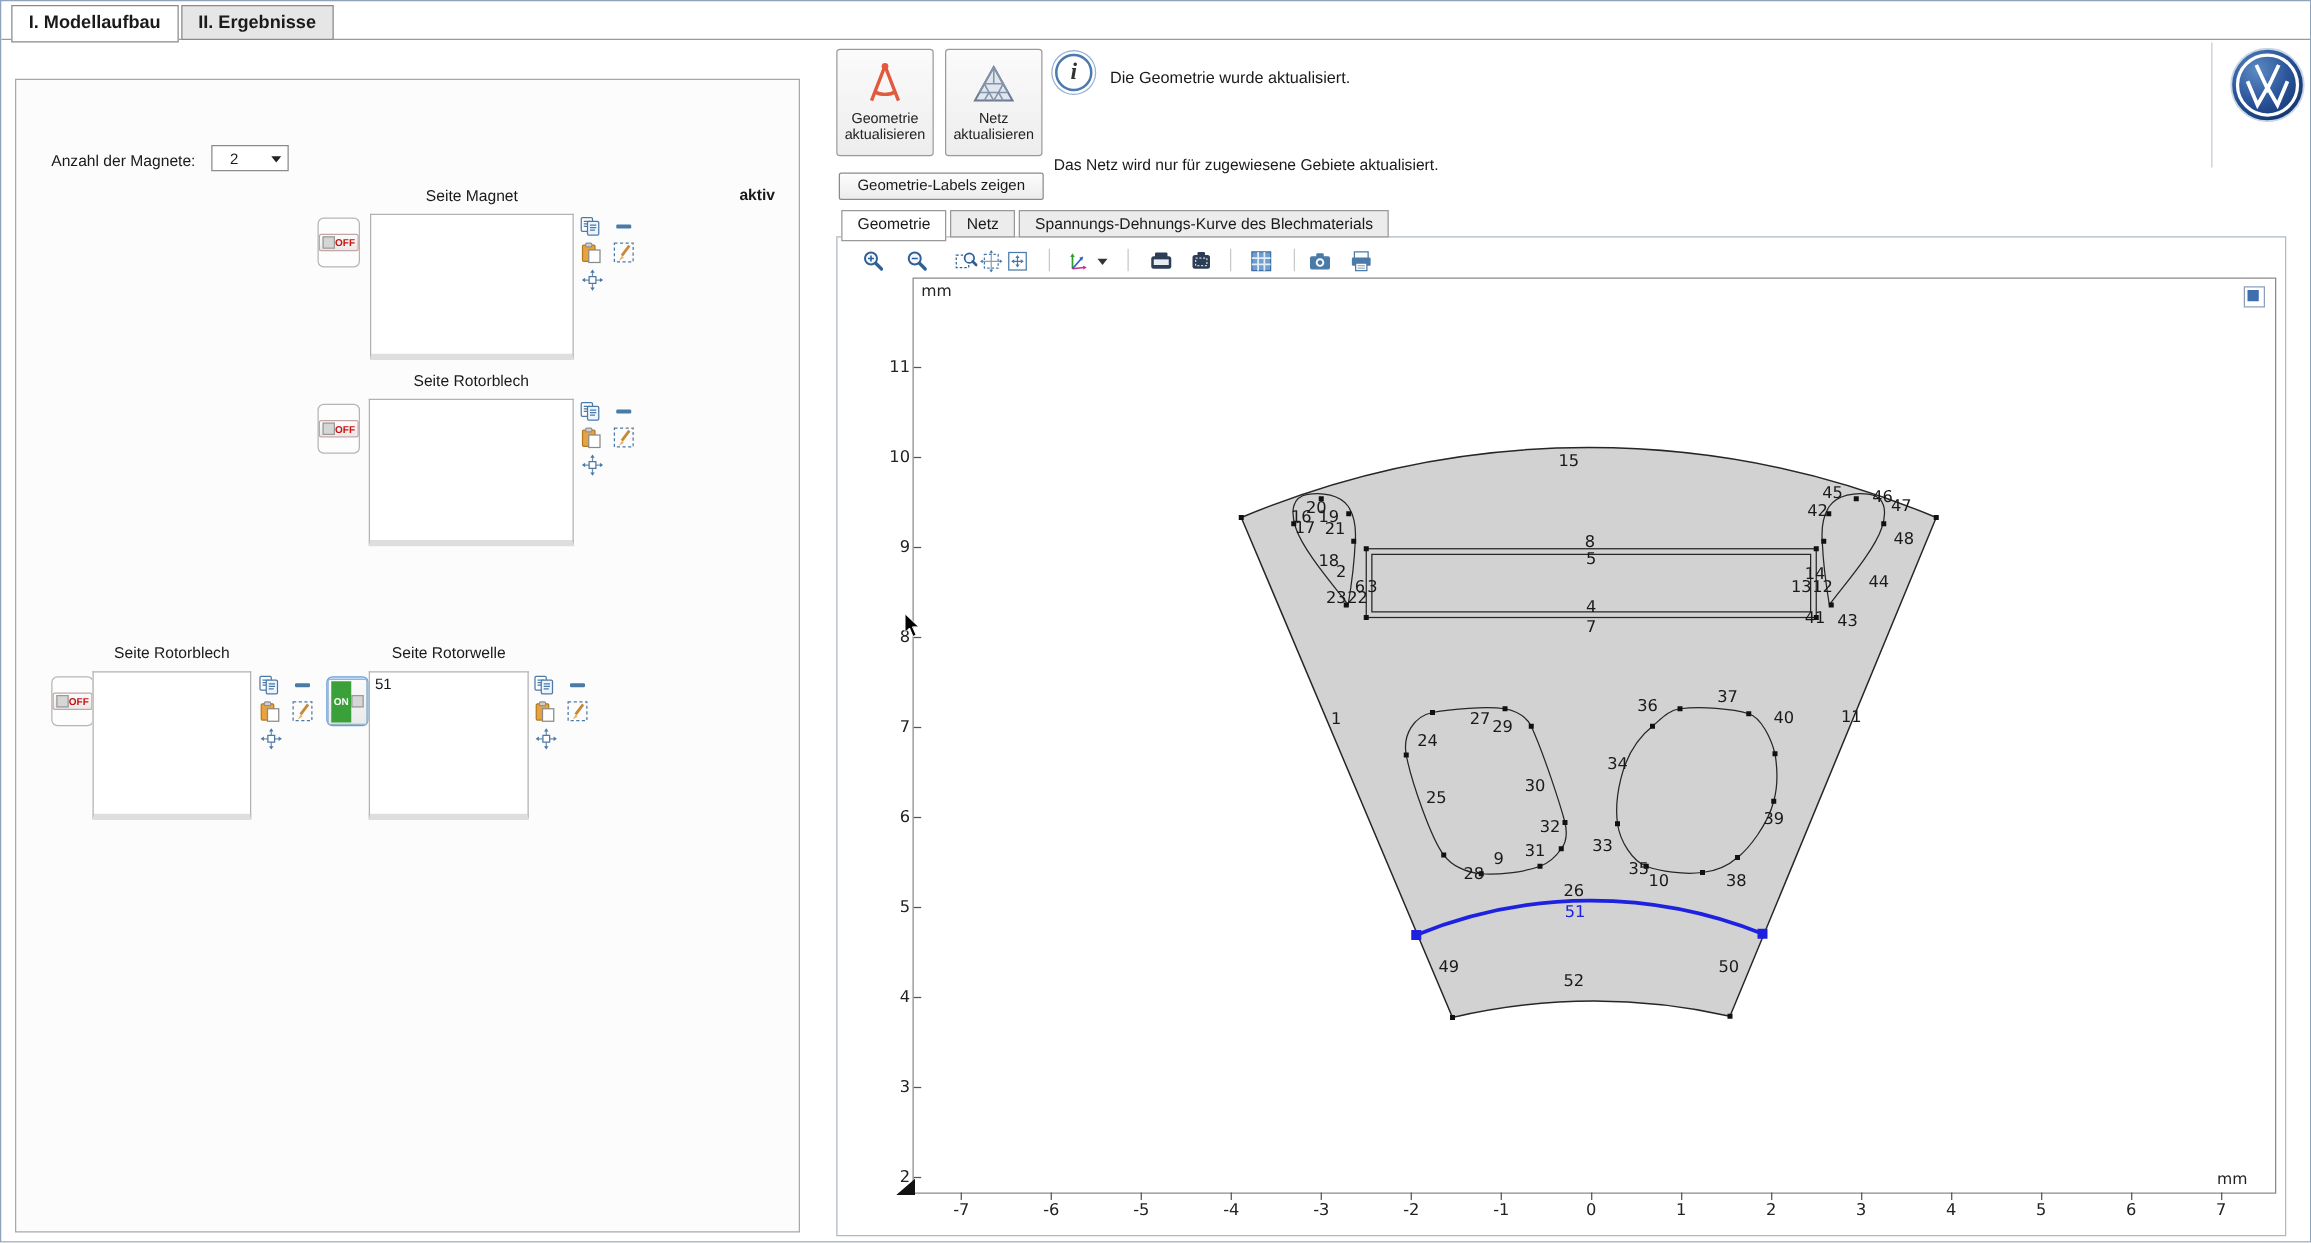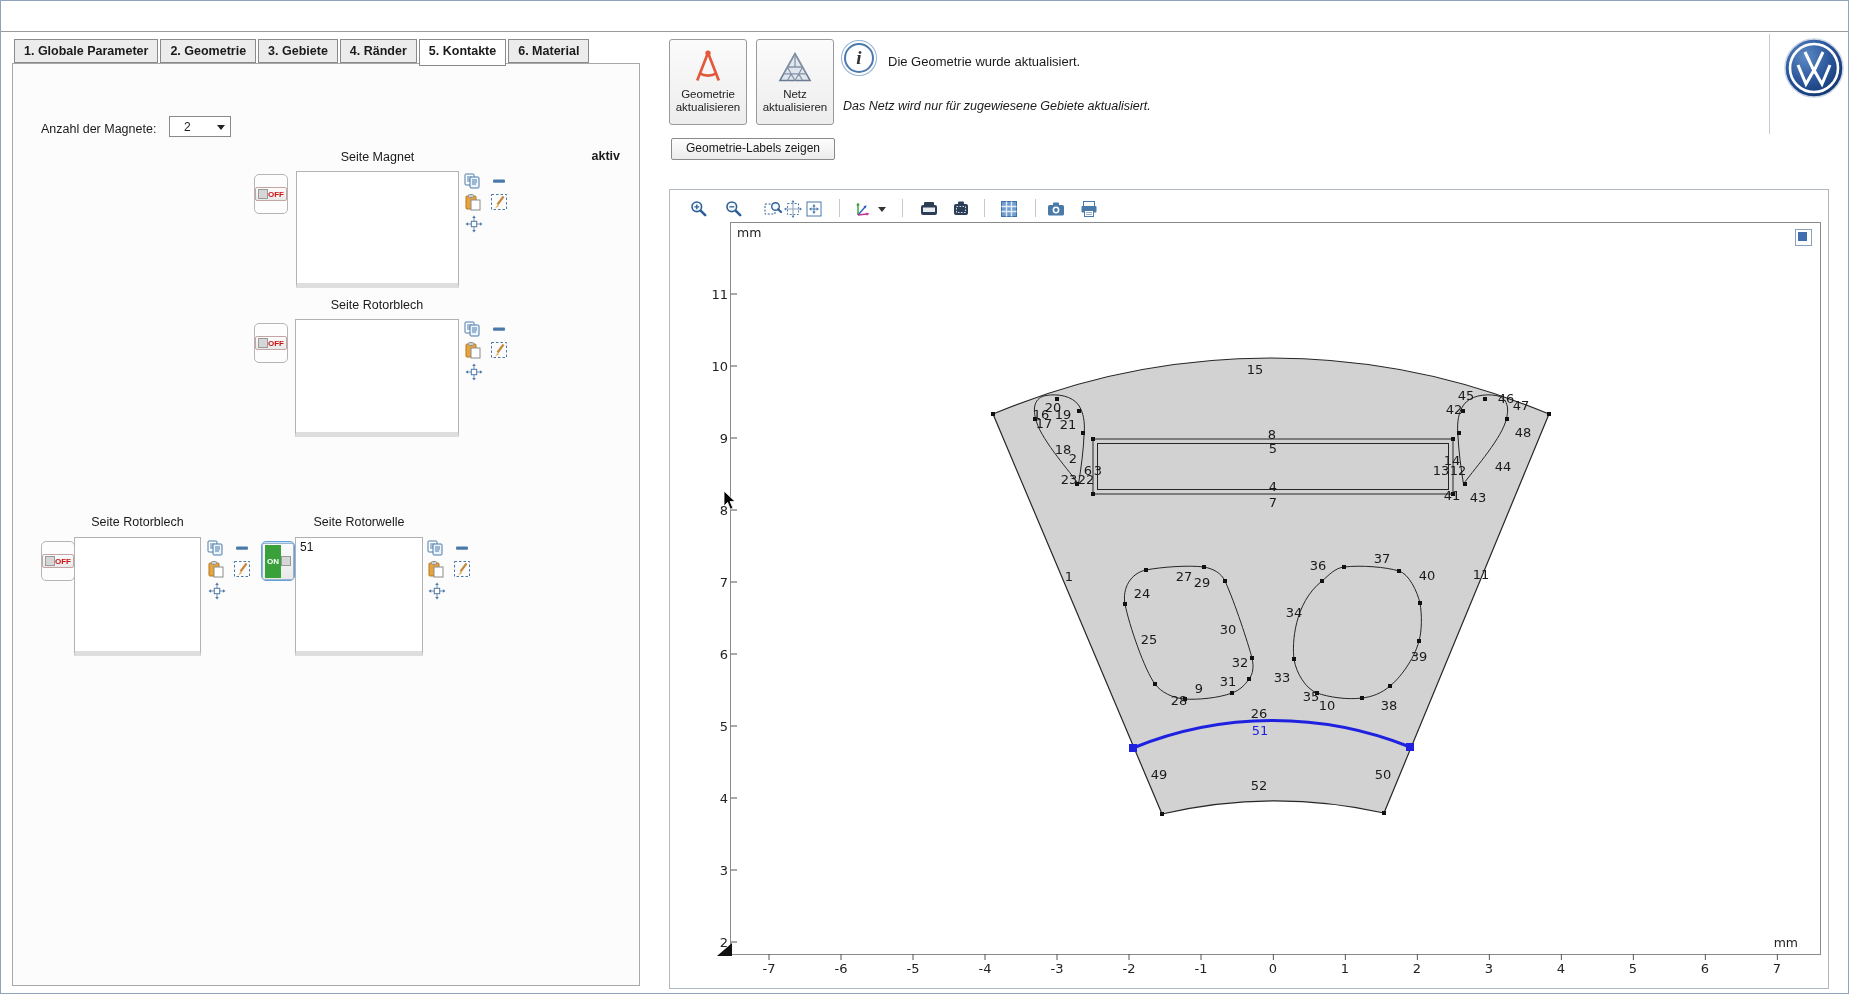--- a/index.html
+++ b/index.html
@@ -178,30 +178,26 @@
       <polygon points="12,3.5 2.5,20.5 21.5,20.5" fill="#dfe6ee" stroke="#6a7a92"></polygon>
       <path d="M12 3.5 L7.2 12 M12 3.5 L16.8 12 M7.2 12 H16.8 M4.8 16.4 H19.2 M7.2 12 L4.8 16.4 M7.2 12 L9.6 16.4 M12 3.5 L12 12 M16.8 12 L19.2 16.4 M16.8 12 L14.4 16.4 M9.6 16.4 L7.2 20.5 M14.4 16.4 L16.8 20.5 M9.6 16.4 L12 20.5 M14.4 16.4 L12 20.5" stroke="#8593a8" stroke-width="0.8" fill="none"></path>
     </symbol>
   </defs>
 </svg>
 
 <div id="app">
 
   <div class="stripline"></div>
 
-
-  <div class="subtabs">
-
-  <div class="stab">1. Globale Parameter</div>
-      <div class="stab">2. Geometrie</div>
-      <div class="stab">3. Gebiete</div>
-      <div class="stab">4. Ränder</div>
-      <div class="stab">5. Kontakte</div>
-      <div class="stab">6. Material</div>
+  <div class="maintabs">
+
+  <div class="mtab">I. Modellaufbau</div>
+      <div class="mtab">II. Ergebnisse</div>
     </div>
+
 
   <div class="lpanel"></div>
 
 
   <div class="abs flabel" style="left:40px;top:121px;">Anzahl der Magnete:</div>
   <div class="combo" style="left:168px;top:115px;">
     <span>2</span>
     <span class="caret"></span>
   </div>
 
@@ -322,40 +318,46 @@
     <div class="blabel">Geometrie aktualisieren</div>
   </div>
   <div class="bigbtn" style="left:755px;top:38px;">
     <div class="bicon"><svg width="38" height="38">
           <use href="#i-mesh"></use>
         </svg></div>
     <div class="blabel">Netz aktualisieren</div>
   </div>
   <div class="infocirc" style="left:843px;top:42px;"><span>i</span></div>
   <div class="msg" style="left:887px;top:53px;">Die Geometrie wurde aktualisiert.</div>
-  <div class="note" style="left:842px;top:98px;font-style:italic;">Das Netz wird nur für zugewiesene Gebiete aktualisiert.</div>
+  <div class="note" style="left:842px;top:124px;">Das Netz wird nur für zugewiesene Gebiete aktualisiert.</div>
   <div class="smallbtn" style="left:670px;top:137px;width:162px;">Geometrie-Labels zeigen</div>
   <div class="vline" style="left:1768px;top:33px;height:100px;"></div>
 
   <div class="abs" style="left:1783px;top:37px;">
     <svg width="60" height="60" viewBox="0 0 60 60">
       <defs>
         <radialGradient id="vwg" cx="35%" cy="30%" r="80%">
           <stop offset="0%" stop-color="#5c8ac4"></stop>
             <stop offset="55%" stop-color="#2a549a"></stop>
             <stop offset="100%" stop-color="#0f3268"></stop>
         </radialGradient>
       </defs>
       <circle cx="30" cy="30" r="29" fill="url(#vwg)" stroke="#c9d6e6" stroke-width="1.5"></circle>
       <circle cx="30" cy="30" r="24" fill="none" stroke="#fff" stroke-width="2.6"></circle>
       <path d="M21 14 L30 33 L39 14" fill="none" stroke="#fff" stroke-width="3"></path>
       <path d="M14 27 L22 46 L30 32 L38 46 L46 27" fill="none" stroke="#fff" stroke-width="3"></path>
     </svg>
   </div>
 
+  <div class="vtabs">
+
+  <div class="vtab">Geometrie</div>
+      <div class="vtab">Netz</div>
+      <div class="vtab">Spannungs-Dehnungs-Kurve des Blechmaterials</div>
+    </div>
   <div class="gpanel">
     <svg class="tbi" style="left:20px" width="18" height="18">
         <use href="#i-zoomin"></use>
       </svg>
     <svg class="tbi" style="left:55px" width="18" height="18">
         <use href="#i-zoomout"></use>
       </svg>
     <svg class="tbi" style="left:94px" width="18" height="18">
         <use href="#i-zoombox"></use>
       </svg>

